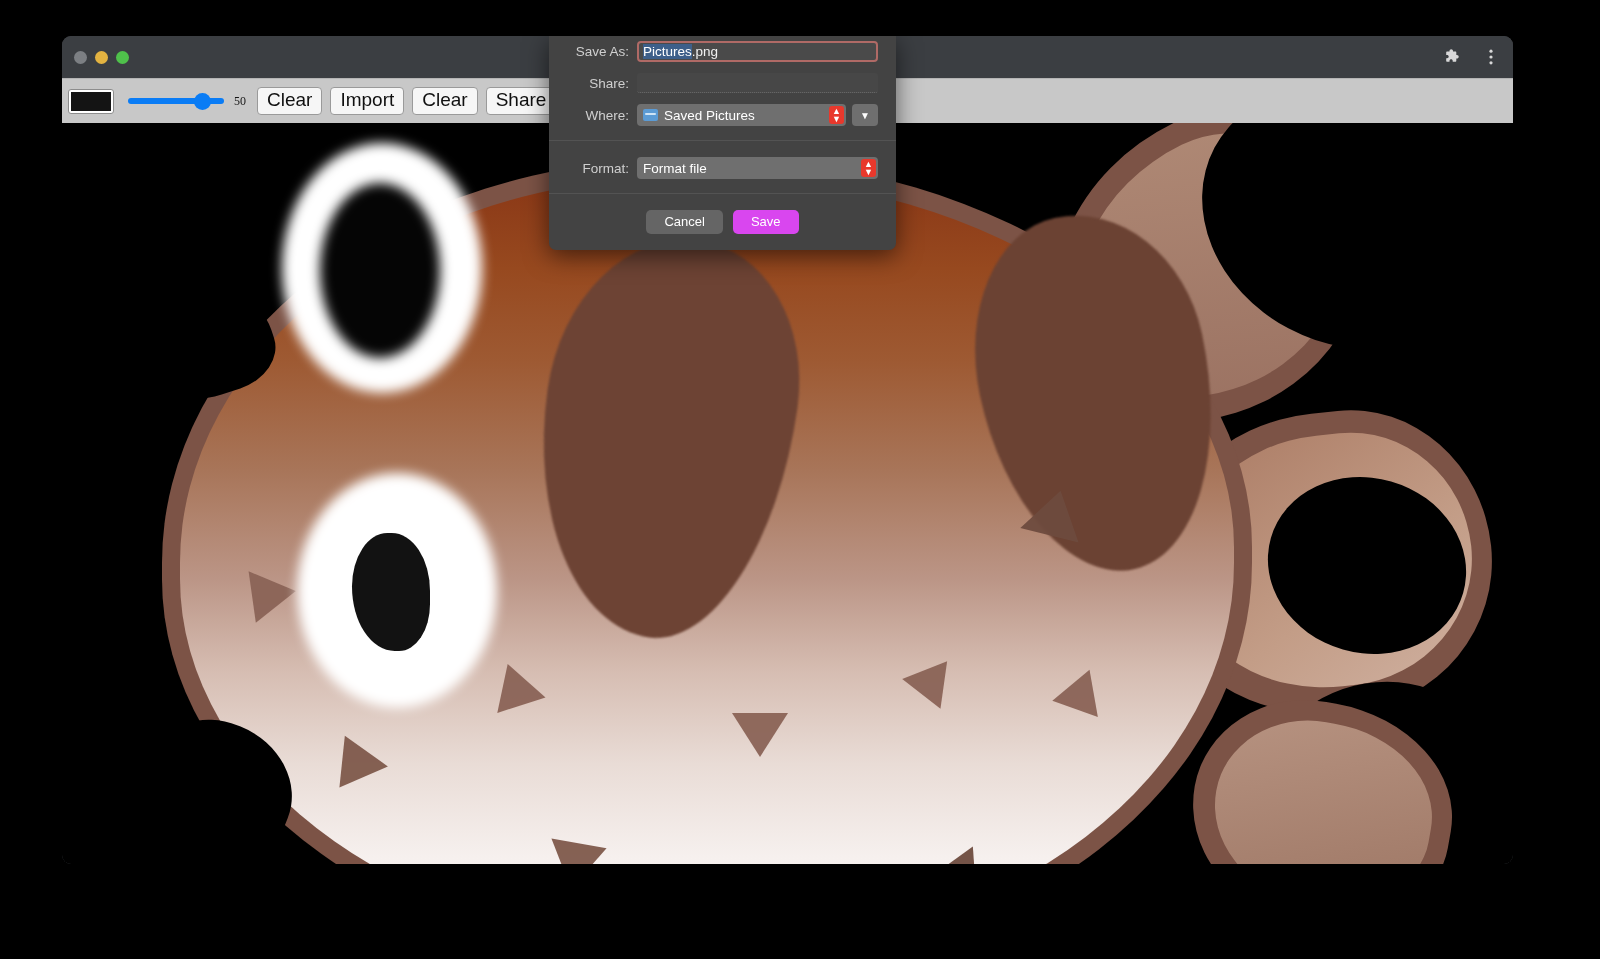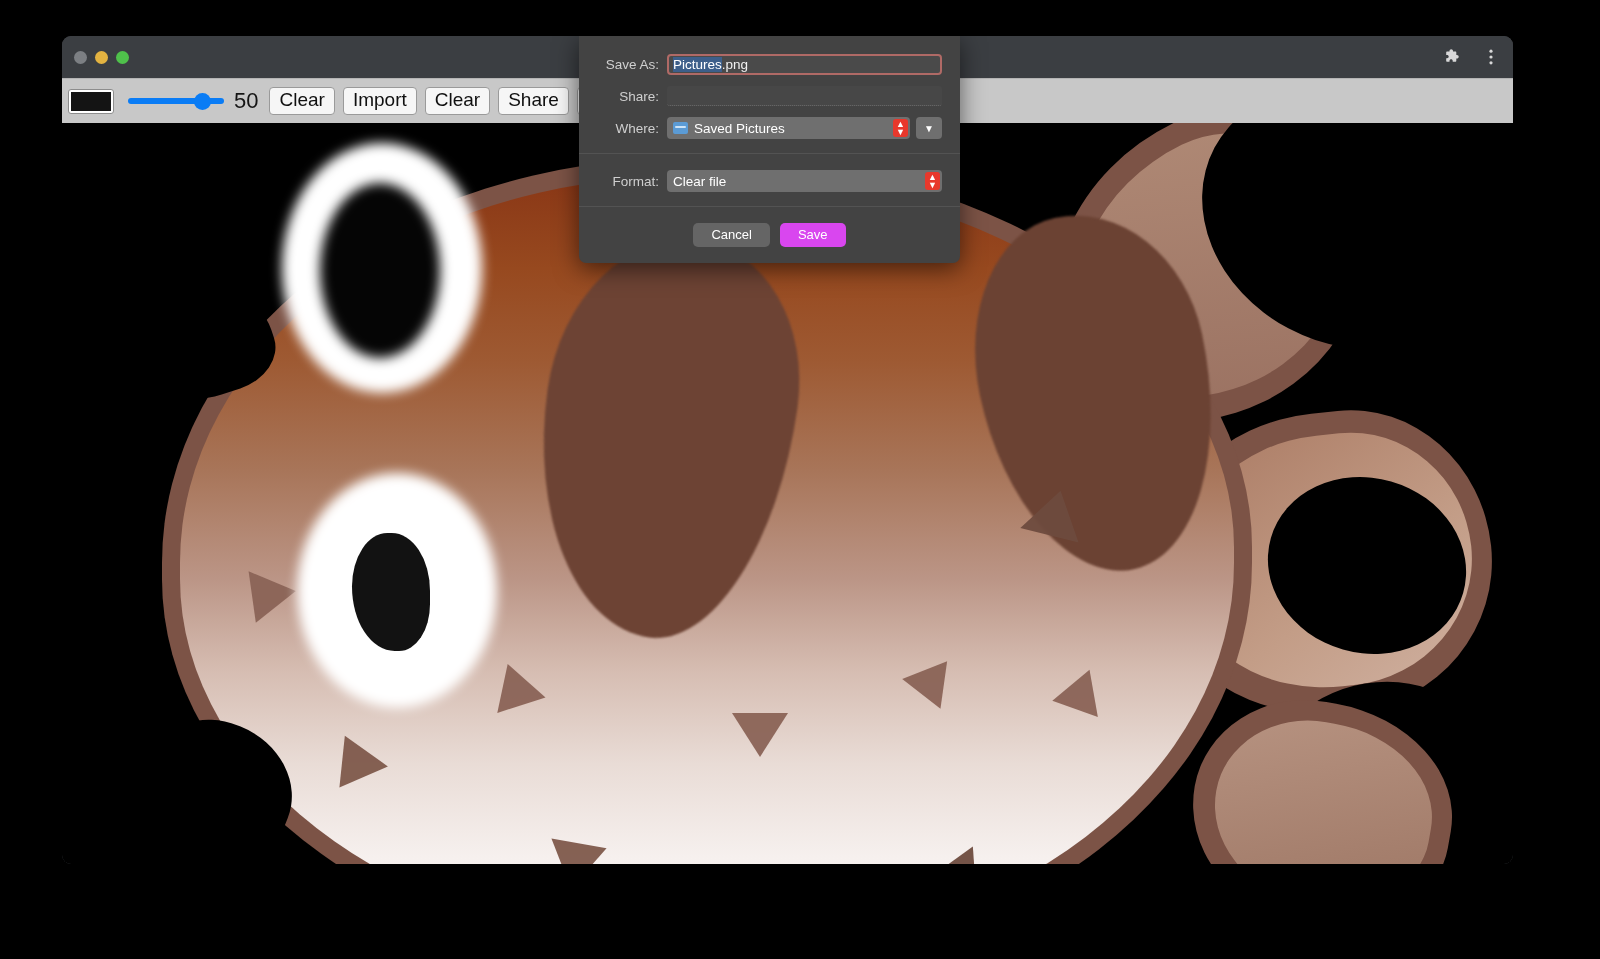--- a/index.html
+++ b/index.html
@@ -116,24 +116,25 @@
     border-radius: 3px;
   }
   #size-slider .thumb {
     position: absolute;
     top: 3px; left: 66px;
     width: 17px; height: 17px;
     background: #0a7cf5;
     border-radius: 50%;
   }
   #size-value {
-    font-size: 22px;
+    font-size: 12px;
     color: #151515;
     margin-left: 2px;
     margin-right: 3px;
+    font-family: Liberation Serif, serif;
   }
   .tb-btn {
     font-family: "Liberation Sans", sans-serif;
     font-size: 19px;
     color: #101010;
     background: #f6f6f6;
     border: 1px solid #9a9a9a;
     border-radius: 4px;
     padding: 2px 9px 4px 9px;
     line-height: 1.1;
@@ -316,28 +317,28 @@
   
   .tri {
     width: 0; height: 0;
     border-style: solid;
     opacity: .95;
   }
 
   
   #save-dialog {
     position: absolute;
-    left: 579px;
+    left: 549px;
     top: 36px;
-    width: 381px;
+    width: 347px;
     background: #434343;
     border-radius: 0 0 7px 7px;
     box-shadow: 0 6px 24px rgba(0,0,0,.55);
     z-index: 50;
-    padding-top: 18px;
+    padding-top: 5px;
     font-size: 13px;
   }
   .dlg-row {
     display: flex;
     align-items: center;
     padding: 0 18px;
     margin-bottom: 11px;
   }
   .dlg-label {
     width: 62px;
@@ -572,21 +573,21 @@
         <span class="stepper">▲<br>▼</span>
       </div>
       <div id="where-expander">▼</div>
     </div>
 
     <div class="dlg-divider"></div>
 
     <div class="dlg-row">
       <div class="dlg-label">Format:</div>
       <div class="popup">
-        <span>Clear file</span>
+        <span>Format file</span>
         <span class="stepper">▲<br>▼</span>
       </div>
     </div>
 
     <div class="dlg-divider"></div>
 
     <div class="dlg-buttons">
       <button class="dlg-btn" id="cancel-btn">Cancel</button>
       <button class="dlg-btn" id="save-btn">Save</button>
     </div>

